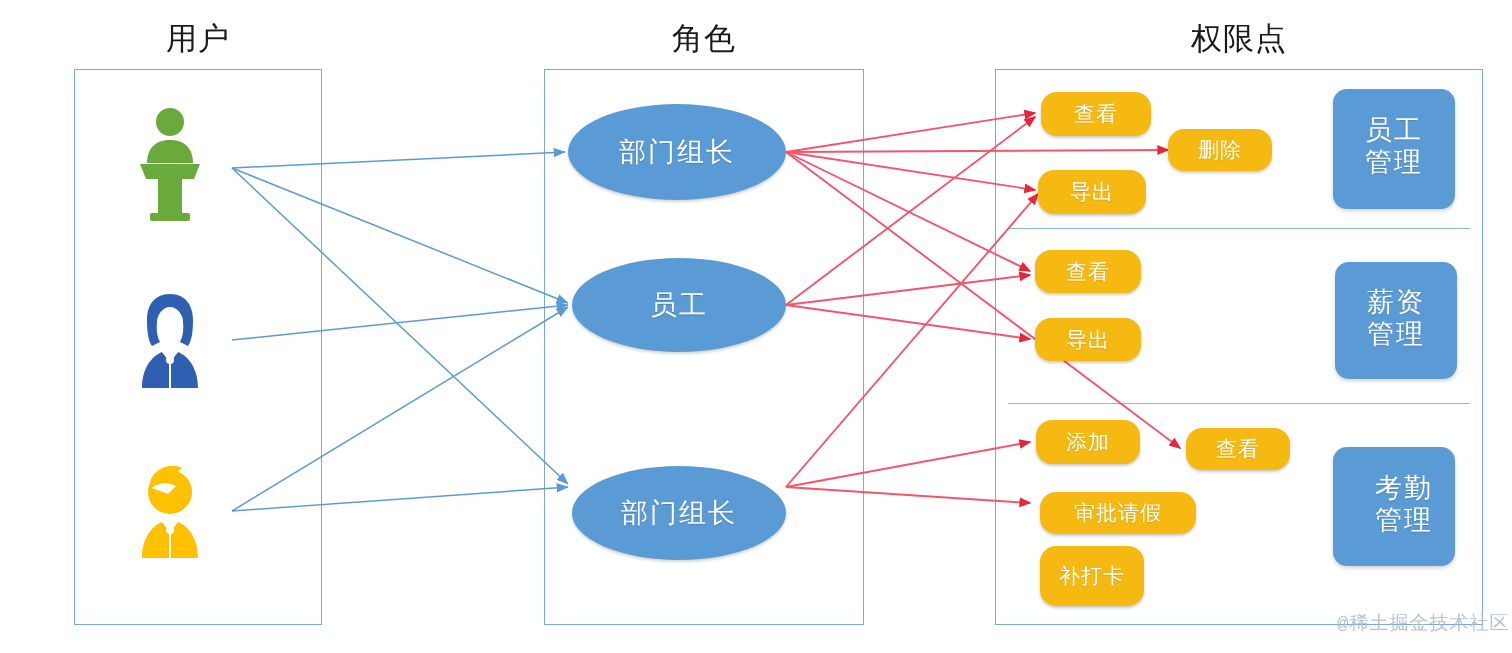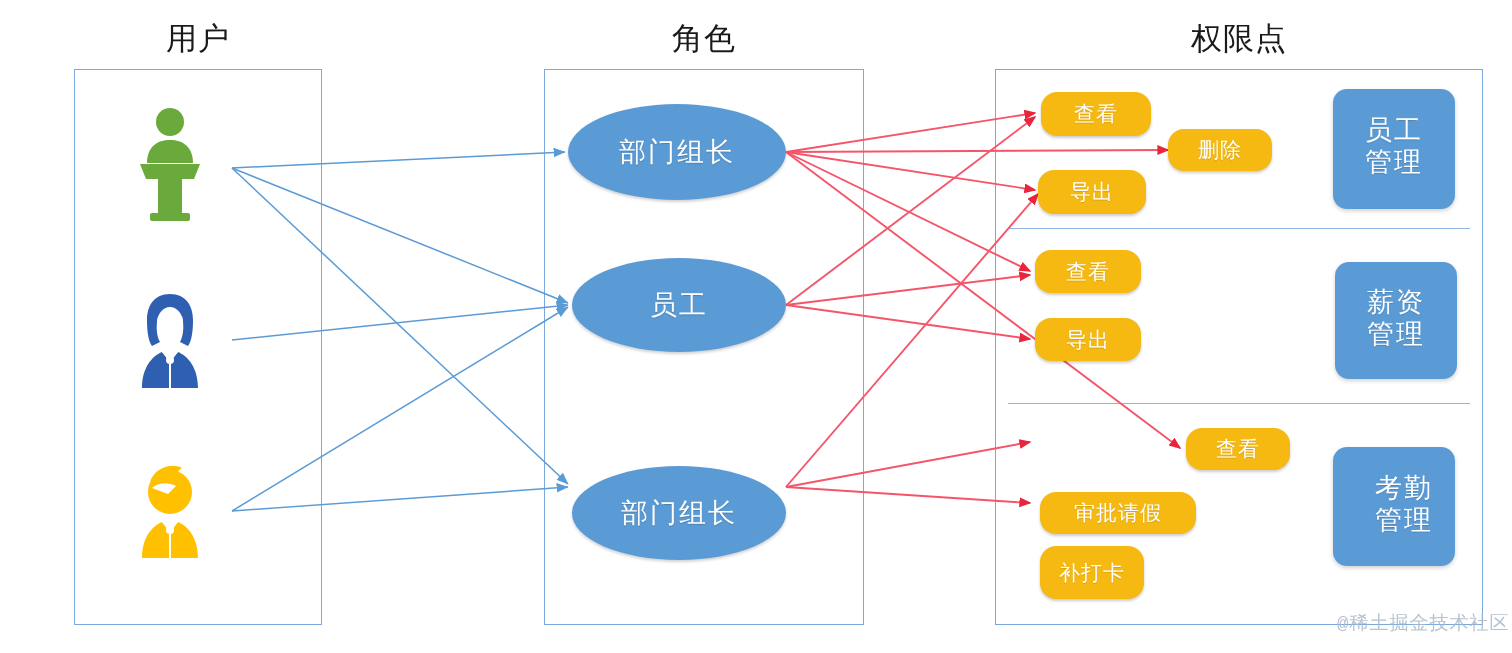--- a/index.html
+++ b/index.html
@@ -224,27 +224,30 @@
     <span>查看</span>
   </div>
   <div class="chip" style="left:1035px; top:318px; width:106px; height:43px;">
     <span>导出</span>
   </div>
   <div class="module" style="left:1335px; top:262px; width:122px; height:117px;">
     <span>薪资</span>
     <span>管理</span>
   </div>
 
+  <div class="chip" style="left:1036px; top:420px; width:104px; height:44px;">
+    <span>添加</span>
+  </div>
   <div class="chip" style="left:1186px; top:428px; width:104px; height:42px;">
     <span>查看</span>
   </div>
   <div class="chip" style="left:1040px; top:492px; width:156px; height:42px;text-align:right;">
     <span>审批请假</span>
   </div>
-  <div class="chip" style="left:1040px; top:546px; width:104px; height:53px;">
+  <div class="chip" style="left:1040px; top:546px; width:104px; height:60px;">
     <span>补打卡</span>
   </div>
   <div class="module" style="left:1333px; top:447px; width:122px; height:119px;padding-left:20px;">
     <span>考勤</span>
     <span>管理</span>
   </div>
 
   <div class="watermark" style="left:1337px; top:610px;">@稀土掘金技术社区</div>
 
 </div>

